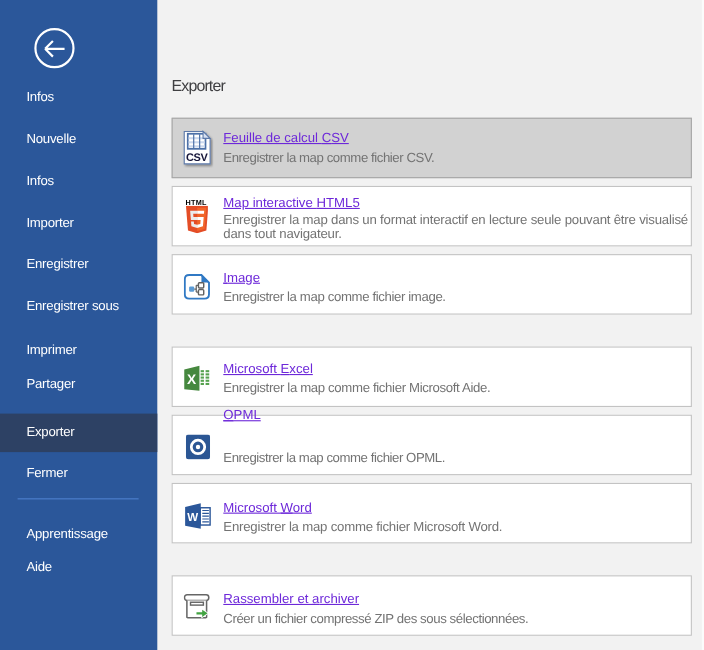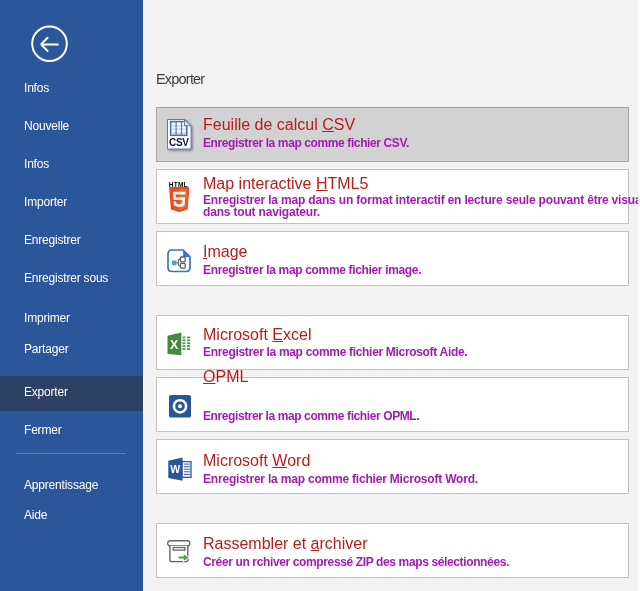--- a/index.html
+++ b/index.html
@@ -6,22 +6,22 @@
 html,body { width:640px; height:591px; overflow:hidden; background:#f2f2f2;
   font-family:"Liberation Sans",sans-serif; }
 #sidebar { position:absolute; left:0; top:0; width:143px; height:591px; background:#2b579a; }
 .mi { position:absolute; left:24px; font-size:12px; letter-spacing:-0.2px; line-height:12px; color:#ffffff; white-space:pre;text-align:right; }
 #hl { position:absolute; left:0; top:376px; width:143px; height:35px; background:#2d4164; }
 #sep { position:absolute; left:16px; top:453px; width:110px; height:1px; background:#4f80cf; }
 #rightstrip { position:absolute; left:638px; top:0; width:2px; height:591px; background:#fbfbfb; }
 #hdr { position:absolute; left:156px; top:71.6px; font-size:14.5px; letter-spacing:-0.8px; line-height:14.5px; color:#3f3f42; }
 .box { position:absolute; left:156px; width:473px; height:55px; background:#ffffff; border:1px solid #c3c3c3; }
 .box.sel { background:#d2d2d2; border-color:#a6a6a6; }
-.ttl { position:absolute; left:203px; font-size:16px; line-height:12px; color:#b91c1c; white-space:pre; }
-.dsc { position:absolute; left:203px; font-size:12px; line-height:12px; color:#a21caf; white-space:pre;font-weight:bold; }
+.ttl { position:absolute; left:203px; font-size:12px; line-height:12px; color:#6d28d9; white-space:pre;text-decoration:underline; }
+.dsc { position:absolute; left:203px; font-size:12px; line-height:12px; color:#737373; white-space:pre; }
 svg { position:absolute; }
 </style>
 </head>
 <body>
 <div id="sidebar"></div>
 <div id="hl"></div>
 <div id="sep"></div>
 
 <svg width="40" height="40" style="left:29.5px;top:24px" viewBox="0 0 40 40">
   <circle cx="19.5" cy="19.8" r="17.3" fill="none" stroke="#ffffff" stroke-width="2"></circle>
@@ -63,21 +63,21 @@
 <div class="ttl" style="top:329px">Microsoft <u>E</u>xcel</div>
 <div class="dsc" style="top:346.4px;letter-spacing:-0.32px">Enregistrer la map comme fichier Microsoft Aide.</div>
 
 <div class="ttl" style="top:371px"><u>O</u>PML</div>
 <div class="dsc" style="top:410.2px;letter-spacing:-0.40px">Enregistrer la map comme fichier OPML.</div>
 
 <div class="ttl" style="top:455.1px">Microsoft <u>W</u>ord</div>
 <div class="dsc" style="top:473.3px;letter-spacing:-0.20px">Enregistrer la map comme fichier Microsoft Word.</div>
 
 <div class="ttl" style="top:538px">Rassembler et <u>a</u>rchiver</div>
-<div class="dsc" style="top:555.5px;letter-spacing:-0.37px">Créer un rchiver compressé ZIP des maps sélectionnées.</div>
+<div class="dsc" style="top:555.5px;letter-spacing:-0.37px">Créer un fichier compressé ZIP des sous sélectionnées.</div>
 
 <svg width="30" height="37" style="left:164px;top:116px" viewBox="0 0 30 37">
   <defs>
       <filter id="sh" x="-30%" y="-30%" width="170%" height="170%">
     <feDropShadow dx="1.3" dy="1.3" stdDeviation="0.9" flood-color="#000000" flood-opacity="0.4"></feDropShadow>
   </filter>
     </defs>
   <g filter="url(#sh)">
     <path d="M3.5 3.5 h17.2 l6.3 6.3 v23.2 h-23.5 z" fill="#ffffff" stroke="#5e7aa9" stroke-width="1"></path>
   </g>

